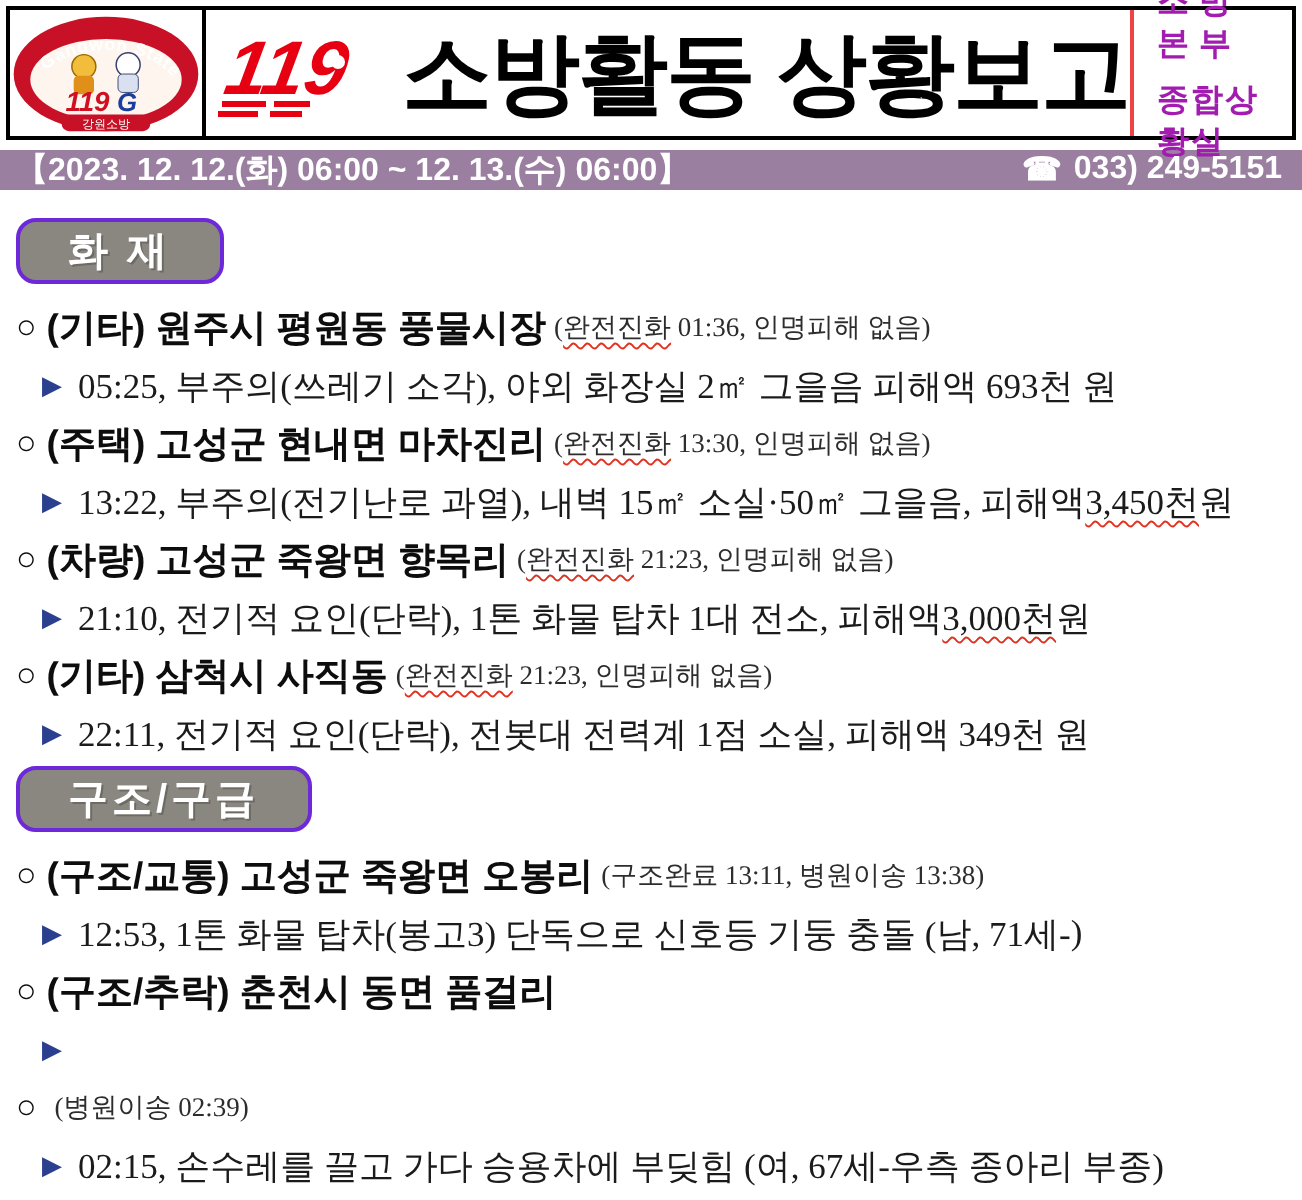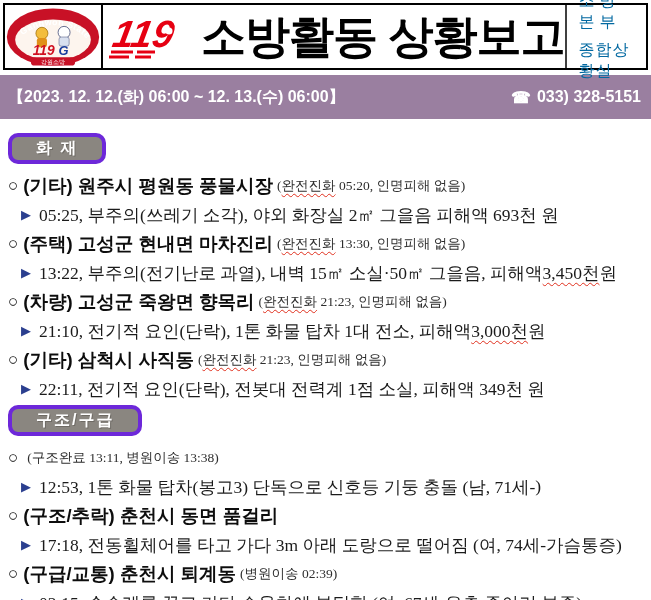--- a/index.html
+++ b/index.html
@@ -3,32 +3,32 @@
 <meta charset="utf-8">
 <style>
   * { margin:0; padding:0; box-sizing:border-box; }
   body { background:#fff; font-family:"Liberation Sans", sans-serif; }
   .page { position:relative; width:651px; height:600px; background:#fff; overflow:hidden; }
 
   
   .header { display:flex; border:2px solid #000; margin:3px 3px 0 3px; height:67px; background:#fff; }
   .logo-cell { width:104px; border-right:2px solid #000; display:flex; align-items:center; justify-content:center; }
   .title-cell { flex:1; display:flex; align-items:center; justify-content:center; gap:12px; }
-  .dept-cell { width:127px; border-left:2px solid #404040; display:flex; flex-direction:column; justify-content:center; padding:0 12px; gap:7px; font-weight:normal; font-size:16px; color:#0369a1; }
+  .dept-cell { width:127px; border-left:2px solid #ef4444; display:flex; flex-direction:column; justify-content:center; padding:0 12px; gap:7px; font-weight:bold; font-size:16px; color:#a21caf; }
   .dept-line1 { letter-spacing:5px; }
   .dept-line2 { letter-spacing:1px; }
   .main-title { font-size:45px; font-weight:900; color:#000; letter-spacing:-1px; white-space:nowrap; }
 
   
-  .date-bar { margin-top:5px; height:44px; background:#9a7fa0; color:#fff; font-weight:bold; font-size:16px; display:flex; align-items:center; justify-content:space-between; padding:0 10px 0 8px; }
+  .date-bar { margin-top:5px; height:20px; background:#9a7fa0; color:#fff; font-weight:bold; font-size:16px; display:flex; align-items:center; justify-content:space-between; padding:0 10px 0 8px; }
   .phone-wrap { display:flex; align-items:center; gap:6px; }
 
   
   .content { padding:12px 4px 0 8px; }
-  .section-badge { display:inline-block; background:#8a8680; border:4px solid #6d28d9; border-radius:10px; color:#fff; font-weight:bold; font-size:16px; padding:1px 24px; margin:2px 0 7px 0; letter-spacing:2px; text-shadow:1px 1px 0 #6e6a64; }
+  .section-badge { display:inline-block; background:#8a8680; border:2px solid #6d28d9; border-radius:10px; color:#fff; font-weight:bold; font-size:20px; padding:1px 24px; margin:2px 0 7px 0; letter-spacing:2px; text-shadow:1px 1px 0 #6e6a64; }
   .section-gap { }
   .line { height:29px; display:flex; align-items:center; white-space:nowrap; overflow:hidden; }
   .item-line { font-weight:bold; font-size:18.5px; color:#0d0d0d; }
   .bullet { font-weight:bold; font-size:17px; margin-right:5px; }
   .item-note { font-weight:normal; font-size:13.5px; color:#2d2d2d; margin-left:4px; font-family:"Liberation Serif", serif; }
   .detail-line { font-family:"Liberation Serif", serif; font-size:17.5px; color:#1b1b1b; padding-left:13px; }
   .marker { color:#2b3f8f; font-size:13px; margin-right:8px; }
   .wavy { text-decoration:underline; text-decoration-style:wavy; text-decoration-color:#e0301e; text-decoration-thickness:1px; text-underline-offset:3px;text-align:center; }
 </style>
 </head>
@@ -75,28 +75,28 @@
     <div class="dept-cell">
       <span class="dept-line1">소방본부</span>
       <span class="dept-line2">종합상황실</span>
     </div>
   </div>
 
   <div class="date-bar">
     <span>【2023. 12. 12.(화) 06:00 ~ 12. 13.(수) 06:00】</span>
     <span class="phone-wrap">
       <span>☎</span>
-      <span>033) 328-5151</span>
+      <span>033) 249-5151</span>
     </span>
   </div>
 
   <div class="content" id="sections"><div class="section-badge"><span>화 재</span></div><div class="line item-line">
         <span class="bullet">○</span>
         <span>(기타) 원주시 평원동 풍물시장</span>
-        <span class="item-note"><span>(</span><span class="wavy">완전진화</span><span> 05:20, 인명피해 없음)</span></span>
+        <span class="item-note"><span>(</span><span class="wavy">완전진화</span><span> 01:36, 인명피해 없음)</span></span>
       </div><div class="line detail-line">
         <span class="marker">▶</span>
         <span>05:25, 부주의(쓰레기 소각), 야외 화장실 2㎡ 그을음 피해액 693천 원</span>
       </div><div class="line item-line">
         <span class="bullet">○</span>
         <span>(주택) 고성군 현내면 마차진리</span>
         <span class="item-note"><span>(</span><span class="wavy">완전진화</span><span> 13:30, 인명피해 없음)</span></span>
       </div><div class="line detail-line">
         <span class="marker">▶</span>
         <span>13:22, 부주의(전기난로 과열), 내벽 15㎡ 소실·50㎡ 그을음, 피해액 </span>
@@ -113,33 +113,32 @@
         <span> 원</span>
       </div><div class="line item-line">
         <span class="bullet">○</span>
         <span>(기타) 삼척시 사직동</span>
         <span class="item-note"><span>(</span><span class="wavy">완전진화</span><span> 21:23, 인명피해 없음)</span></span>
       </div><div class="line detail-line">
         <span class="marker">▶</span>
         <span>22:11, 전기적 요인(단락), 전봇대 전력계 1점 소실, 피해액 349천 원</span>
       </div><div class="section-badge section-gap"><span>구조/구급</span></div><div class="line item-line">
         <span class="bullet">○</span>
+        <span>(구조/교통) 고성군 죽왕면 오봉리</span>
         <span class="item-note"><span>(구조완료 13:11, 병원이송 13:38)</span></span>
       </div><div class="line detail-line">
         <span class="marker">▶</span>
         <span>12:53, 1톤 화물 탑차(봉고3) 단독으로 신호등 기둥 충돌 (남, 71세-</span>
         <span>)</span>
       </div><div class="line item-line">
         <span class="bullet">○</span>
         <span>(구조/추락) 춘천시 동면 품걸리</span>
       </div><div class="line detail-line">
         <span class="marker">▶</span>
-        <span>17:18, 전동휠체어를 타고 가다 3m 아래 도랑으로 떨어짐 (여, 74세-가슴통증)</span>
       </div><div class="line item-line">
         <span class="bullet">○</span>
-        <span>(구급/교통) 춘천시 퇴계동</span>
         <span class="item-note"><span>(병원이송 02:39)</span></span>
       </div><div class="line detail-line">
         <span class="marker">▶</span>
         <span>02:15, 손수레를 끌고 가다 승용차에 부딪힘 (여, 67세-우측 종아리 부종)</span>
       </div></div>
 
 </div>
 
 </body></html>

